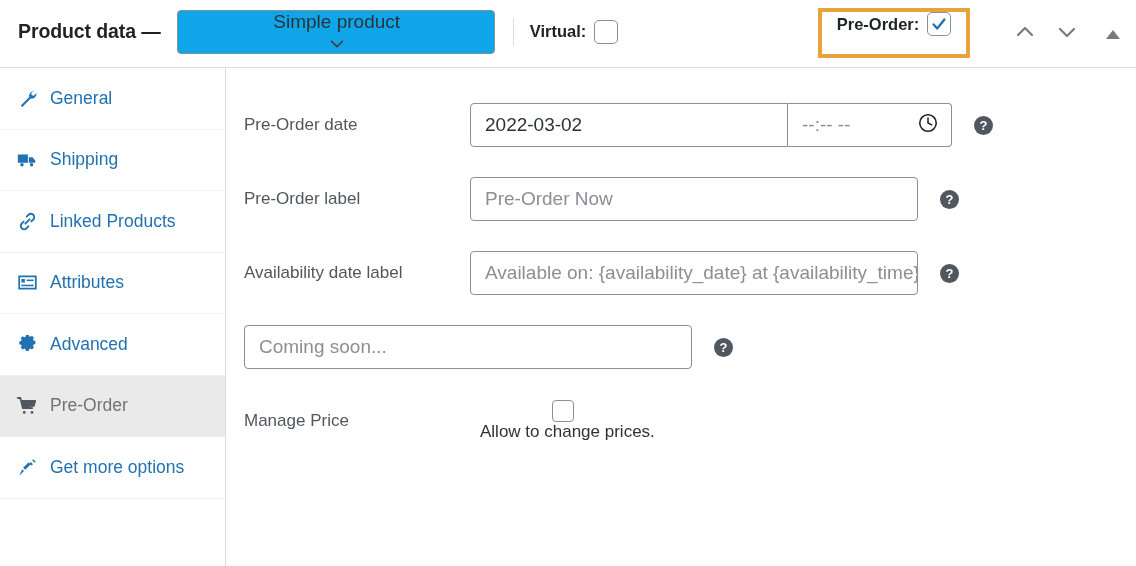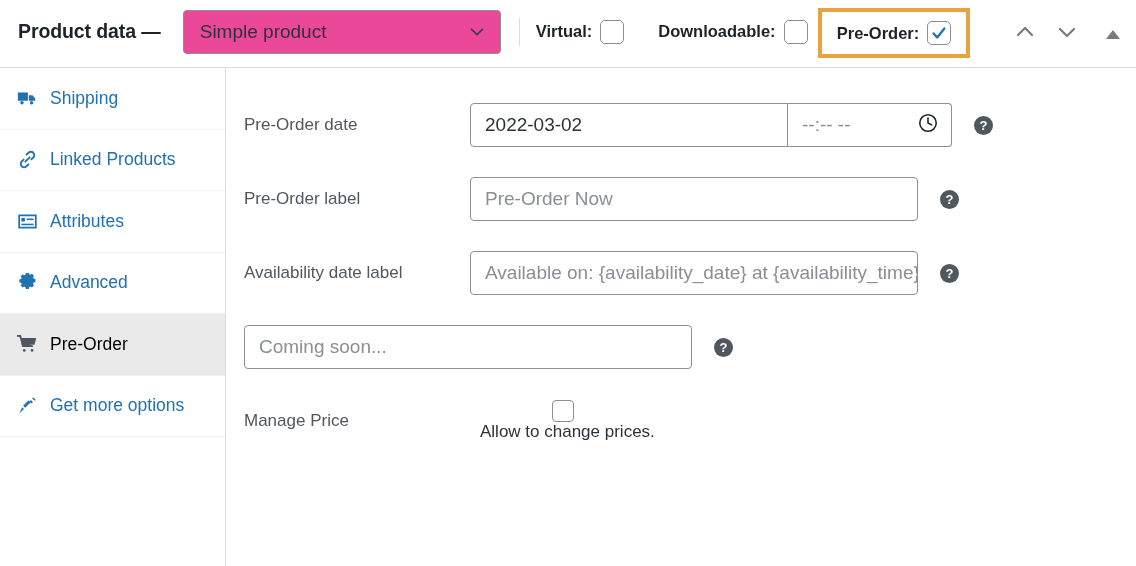--- a/index.html
+++ b/index.html
@@ -37,33 +37,34 @@
 
   .panel-title {
     font-size: 19.5px;
     font-weight: bold;
     color: #1d2327;
     letter-spacing: -0.1px;
     white-space: nowrap;
   }
 
   .type-select {
-    margin-left: 22px;
+    margin-left: 16px;
     width: 318px;
     height: 44px;
     box-sizing: border-box;
     border: 1px solid #8c8f94;
     border-radius: 4px;
-    background: #ec4899;
+    background: #0ea5e9;
     display: flex;
     align-items: center;
     padding: 0 14px 0 16px;
     font-size: 19px;
     color: #2c3338;
     position: relative;
+    flex-direction: column;
   }
   .type-select .sel-label { flex: 1; white-space: nowrap; }
   .chev-down-sel {
     width: 18px; height: 18px;
     display: block;
   }
 
   .hdr-divider {
     width: 1px;
     height: 28px;
@@ -99,21 +100,21 @@
   .highlight-box {
     position: absolute;
     left: 818px;
     top: 8px;
     width: 152px;
     height: 50px;
     box-sizing: border-box;
     border: 4px solid #e8a33d;
     background: #fff;
     display: flex;
-    align-items: center;
+    align-items: flex-start;
     justify-content: center;
   }
   .highlight-box .cb-group { margin-left: 0; }
 
   .hdr-nav {
     position: absolute;
     right: 12px;
     top: 0;
     height: 68px;
     display: flex;
@@ -159,21 +160,21 @@
   .side-item .ico {
     width: 26px;
     margin-right: 10px;
     display: flex;
     align-items: center;
     justify-content: center;
     flex: none;
   }
   .side-item.active {
     background: #eaeaea;
-    color: #000000;
+    color: #737373;
     text-align: center;
   }
   .side-item.active .ico svg { fill: #50575e; }
 
   
   .content {
     flex: 1;
     padding: 20px 0 0 0;
     box-sizing: border-box;
   }
@@ -265,24 +266,20 @@
       </span>
     </div>
 
     <div class="hdr-divider"></div>
 
     <div class="cb-group">
       <span class="cb-text">Virtual:</span>
       <span class="cbox"></span>
     </div>
 
-    <div class="cb-group">
-      <span class="cb-text">Downloadable:</span>
-      <span class="cbox"></span>
-    </div>
 
     <div class="highlight-box">
       <div class="cb-group">
         <span class="cb-text">Pre-Order:</span>
         <span class="cbox">
           <svg viewBox="0 0 20 20" width="18" height="18" fill="none" stroke="#2271b1" stroke-width="2.6" stroke-linecap="round" stroke-linejoin="round">
             <polyline points="4,10.5 8,15 16,5"></polyline>
           </svg>
         </span>
       </div>
@@ -306,20 +303,28 @@
       <span class="nav-btn">
         <span class="tri-up"></span>
       </span>
     </div>
   </div>
 
   <div class="panel-body">
 
     <div class="sidebar">
 
+      <div class="side-item">
+        <span class="ico">
+          <svg viewBox="0 0 24 24" width="21" height="21" fill="#2271b1">
+            <path d="M20.2 3.8a5.3 5.3 0 0 0-6.2 6.5L4.3 20 6 21.7l9.7-9.7a5.3 5.3 0 0 0 6.5-6.2l-3 3-2.3-.6-.6-2.3 3-3z"></path>
+          </svg>
+        </span>
+        <span>General</span>
+      </div>
 
 
       <div class="side-item">
         <span class="ico">
           <svg viewBox="0 0 24 24" width="22" height="22" fill="#2271b1">
             <path d="M2 6h11v9H2zM14 9h4l3 3.5V15h-7z"></path>
             <circle cx="6.5" cy="17.2" r="1.9"></circle>
             <circle cx="17" cy="17.2" r="1.9"></circle>
           </svg>
         </span>

